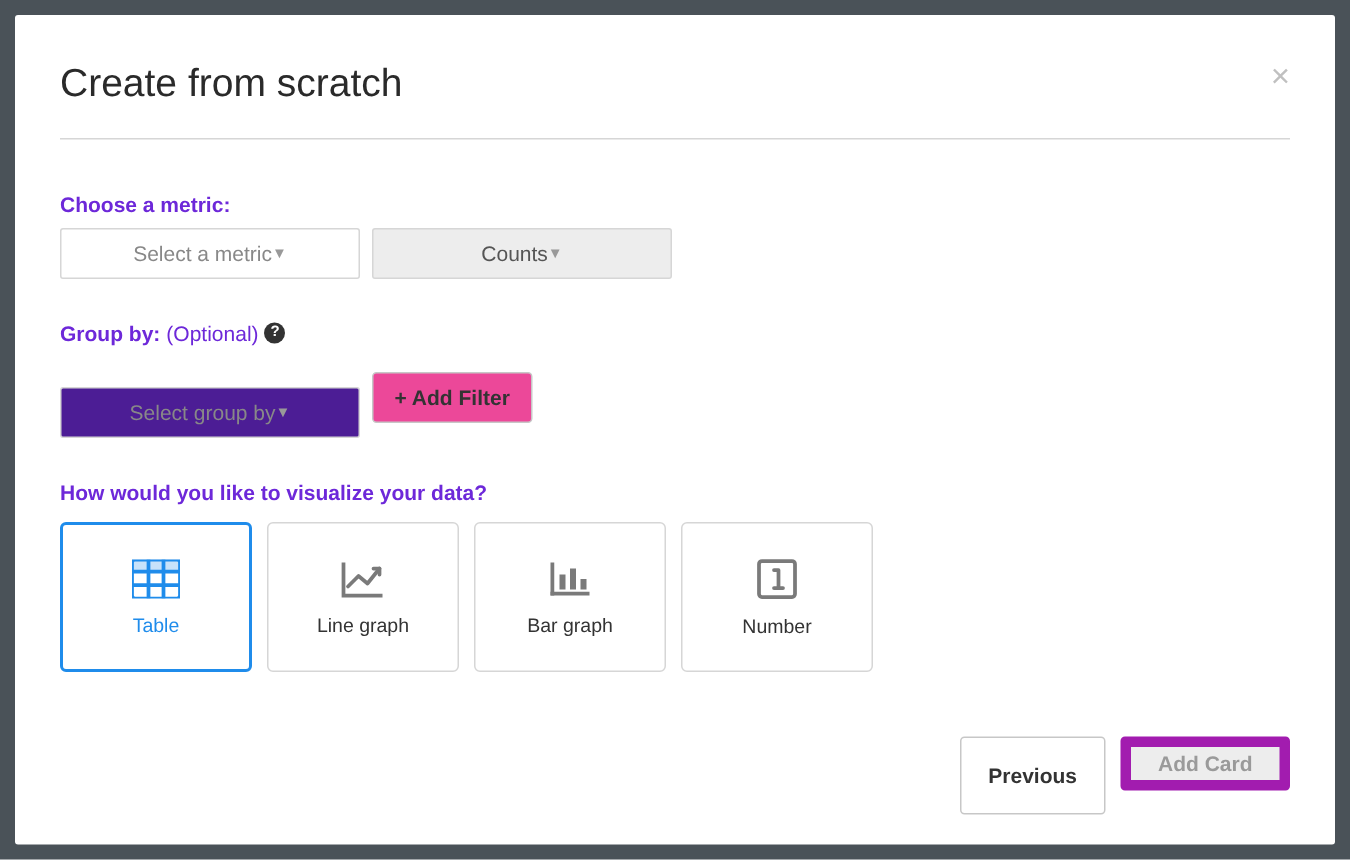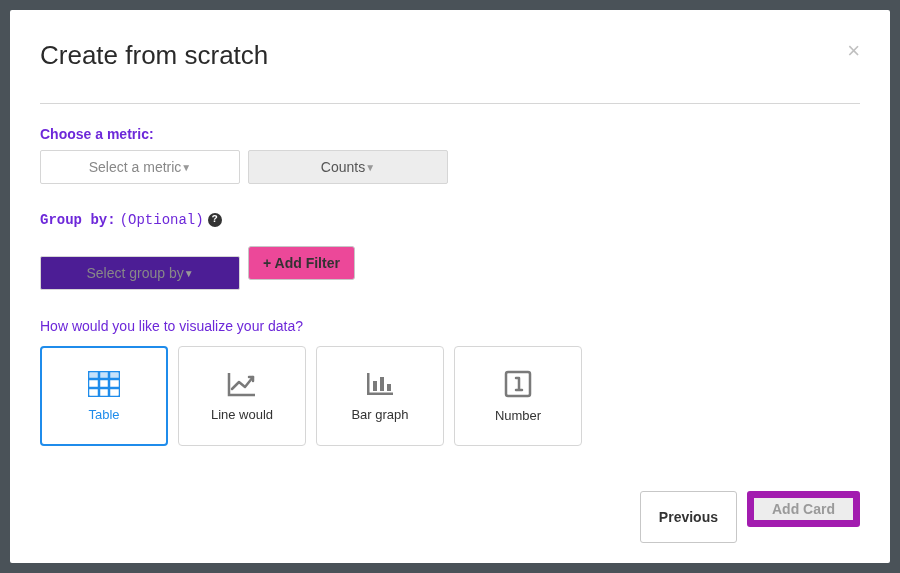--- a/index.html
+++ b/index.html
@@ -25,22 +25,22 @@
       border-radius: 2px;
       padding: 30px 30px 20px 30px;
       display: flex;
       flex-direction: column;
     }
     .modal-header {
       display: flex;
       justify-content: space-between;
       align-items: flex-start;
       border-bottom: 1px solid #d6d6d6;
-      padding-bottom: 32px;
-      margin-bottom: 22px;
+      padding-bottom: 21px;
+      margin-bottom: 35px;
     }
     .modal-title {
       font-size: 26px;
       font-weight: 400;
       color: #2a2a2a;
     }
     .close-btn {
       font-size: 22px;
       color: #c0c0c0;
       cursor: pointer;
@@ -179,21 +179,20 @@
       font-size: 14px;
       font-weight: 600;
       color: #9a9a9a;
       cursor: pointer;
       border-radius: 3px;
     }
     .label-row {
       display: flex;
       align-items: center;
       margin-bottom: 8px;
-      font-family: Liberation Mono, monospace;
     }
   </style>
 </head>
 <body>
 
 <div class="modal">
 
   <div class="modal-header">
     <h1 class="modal-title">Create from scratch</h1>
     <button class="close-btn">
@@ -219,21 +218,21 @@
     <span class="help-icon">?</span>
   </div>
   <div class="row">
     <div class="select disabled">
       <span>Select group by</span>
       <span class="chevron">▼</span>
     </div>
     <button class="btn-outline">+ Add Filter</button>
   </div>
 
-  <div class="section-label" style="font-weight:400;margin-bottom:12px">How would you like to visualize your data?</div>
+  <div class="section-label" style="font-weight:700;margin-bottom:12px">How would you like to visualize your data?</div>
   <div class="viz-grid">
 
     <div class="viz-card selected">
       <div class="viz-icon">
         <svg width="32" height="26" viewBox="0 0 32 26" fill="currentColor">
           <rect x="0" y="0" width="32" height="26" rx="2" fill="none" stroke="currentColor" stroke-width="2.5"></rect>
           <line x1="0" y1="8" x2="32" y2="8" stroke="currentColor" stroke-width="2.5"></line>
           <line x1="0" y1="17" x2="32" y2="17" stroke="currentColor" stroke-width="2.5"></line>
           <line x1="11" y1="0" x2="11" y2="26" stroke="currentColor" stroke-width="2.5"></line>
           <line x1="21" y1="0" x2="21" y2="26" stroke="currentColor" stroke-width="2.5"></line>
@@ -244,21 +243,21 @@
     </div>
 
     <div class="viz-card">
       <div class="viz-icon">
         <svg width="30" height="26" viewBox="0 0 30 26" fill="none" stroke="currentColor" stroke-width="2.5">
           <polyline points="2,2 2,24 28,24"></polyline>
           <polyline points="5,18 12,11 18,16 26,6" stroke-linejoin="round" stroke-linecap="round"></polyline>
           <polyline points="22,6 26,6 26,10" stroke-linejoin="round" stroke-linecap="round"></polyline>
         </svg>
       </div>
-      <span class="viz-label">Line would</span>
+      <span class="viz-label">Line graph</span>
     </div>
 
     <div class="viz-card">
       <div class="viz-icon">
         <svg width="30" height="26" viewBox="0 0 30 26" fill="currentColor">
           <rect x="2" y="2" width="2.5" height="22"></rect>
           <rect x="2" y="21.5" width="26" height="2.5"></rect>
           <rect x="8" y="10" width="4" height="10"></rect>
           <rect x="15" y="6" width="4" height="14"></rect>
           <rect x="22" y="13" width="4" height="7"></rect>

